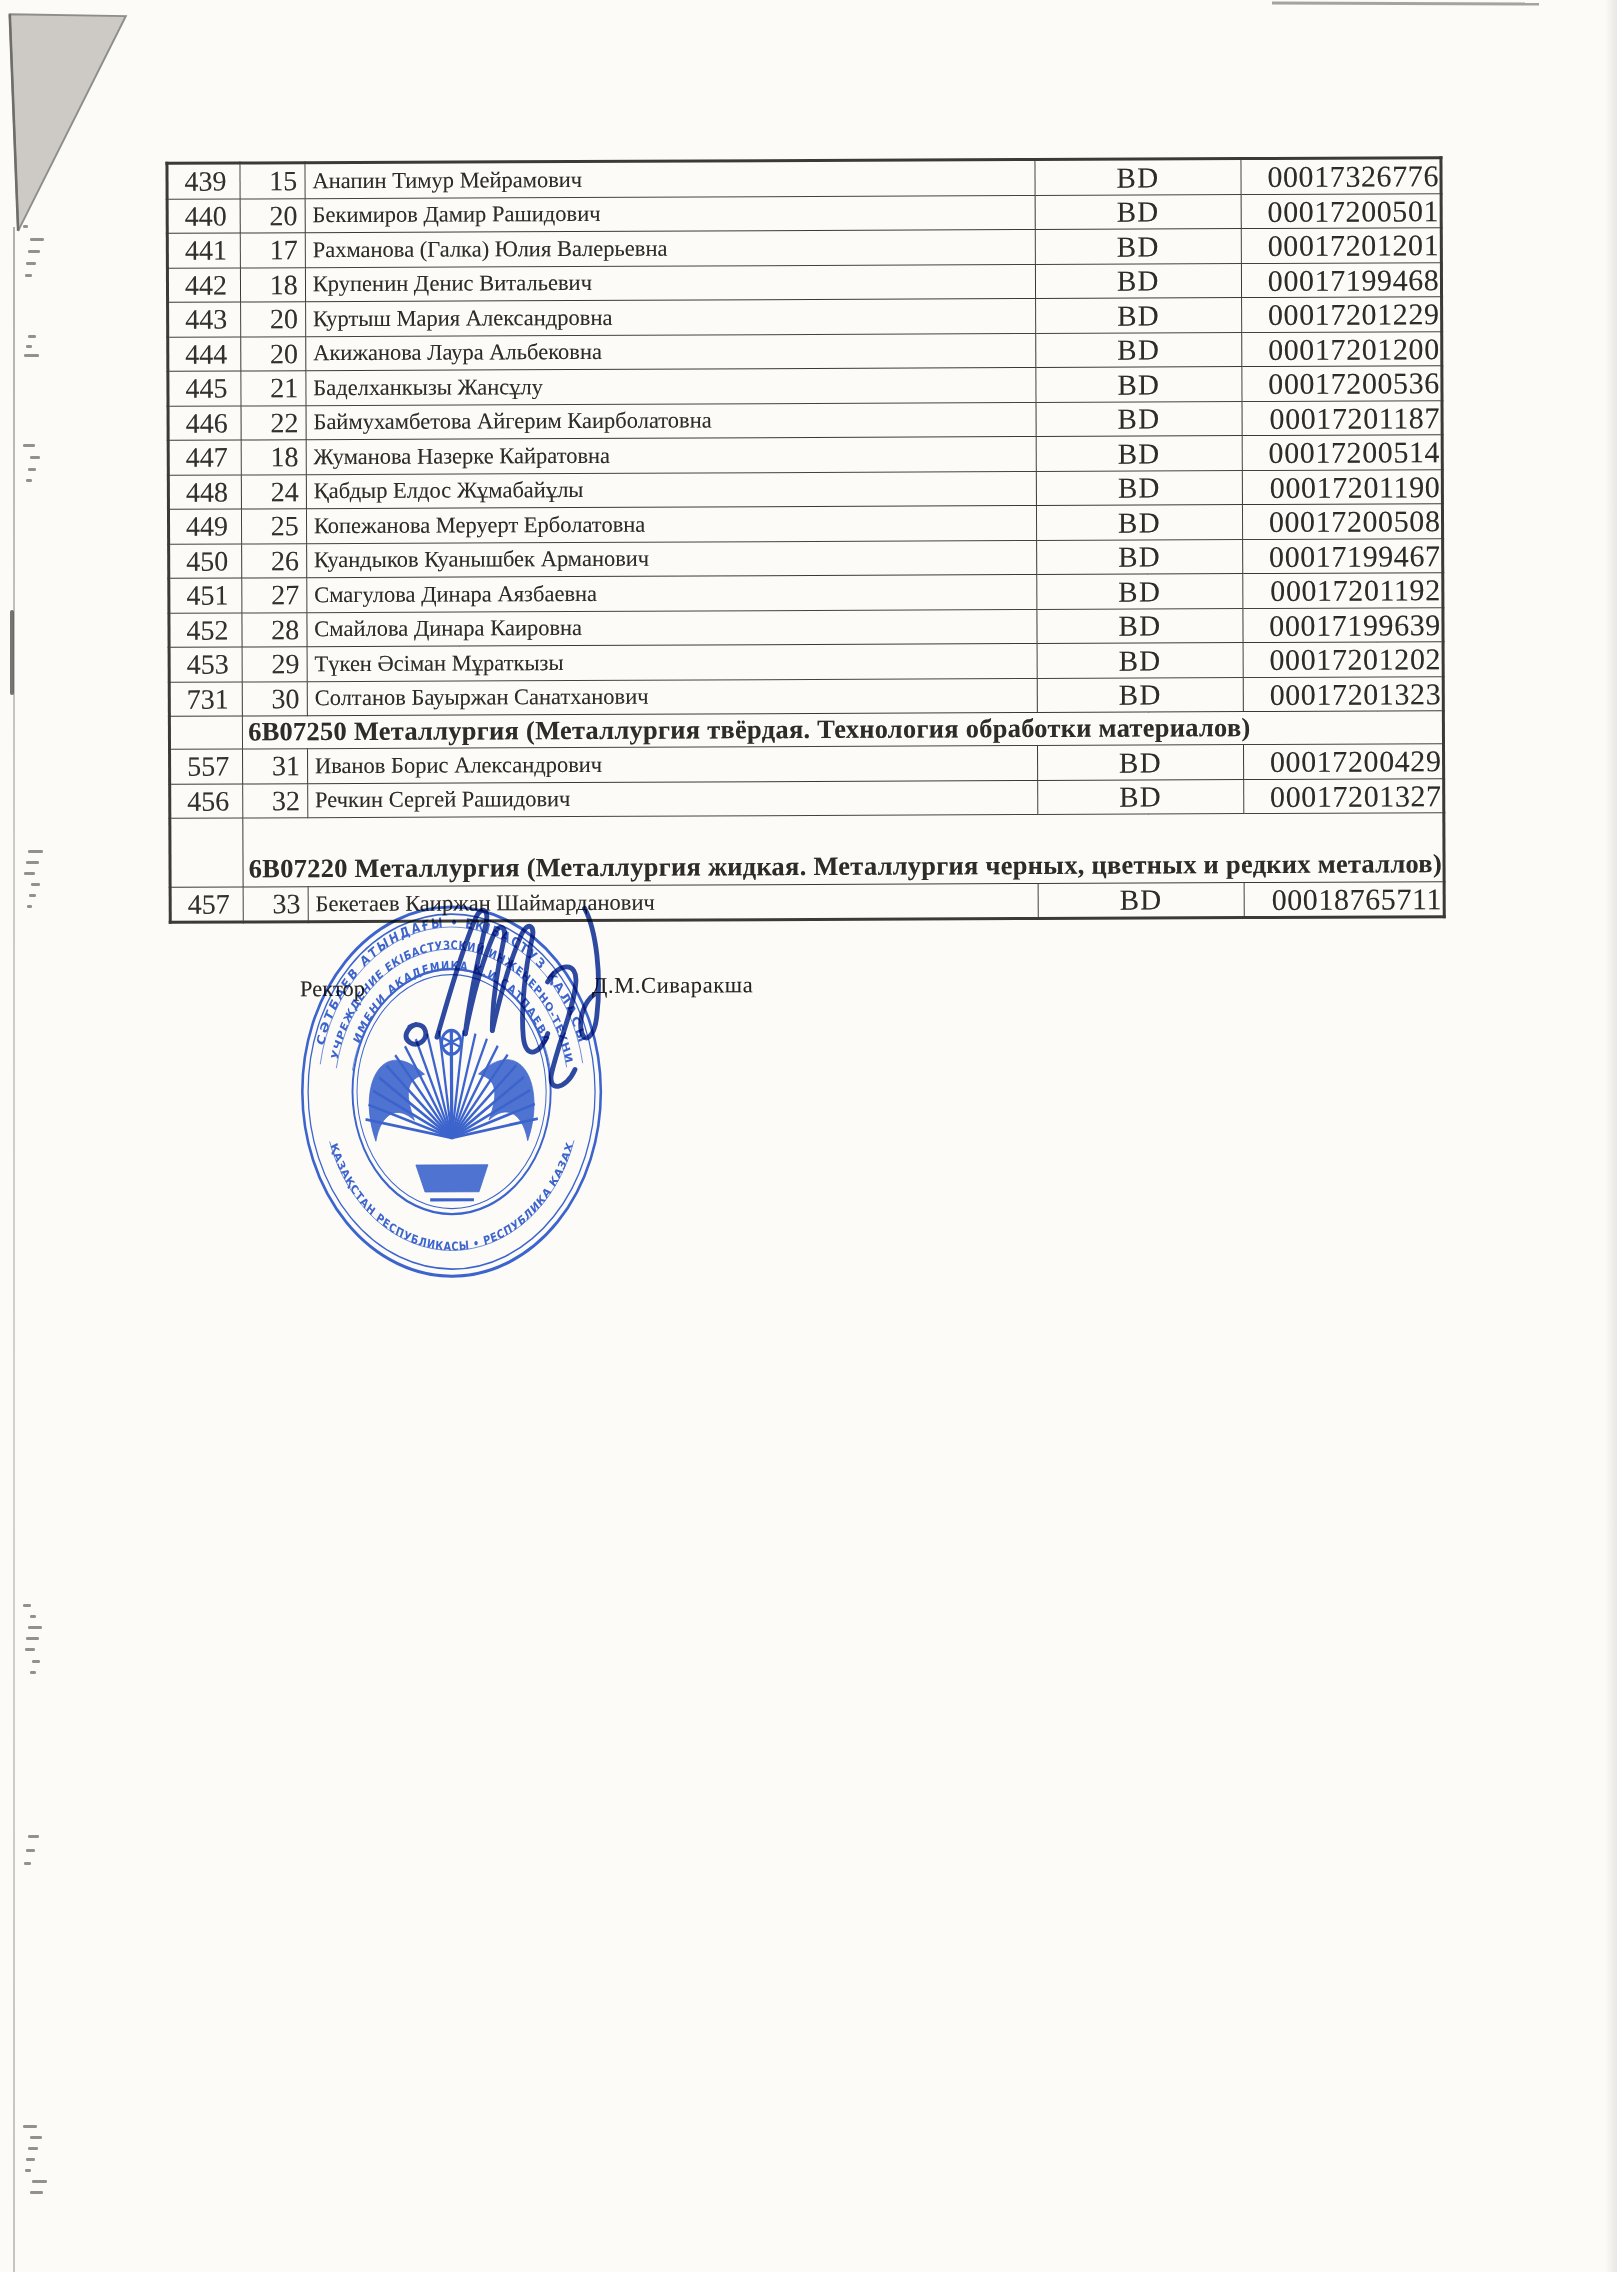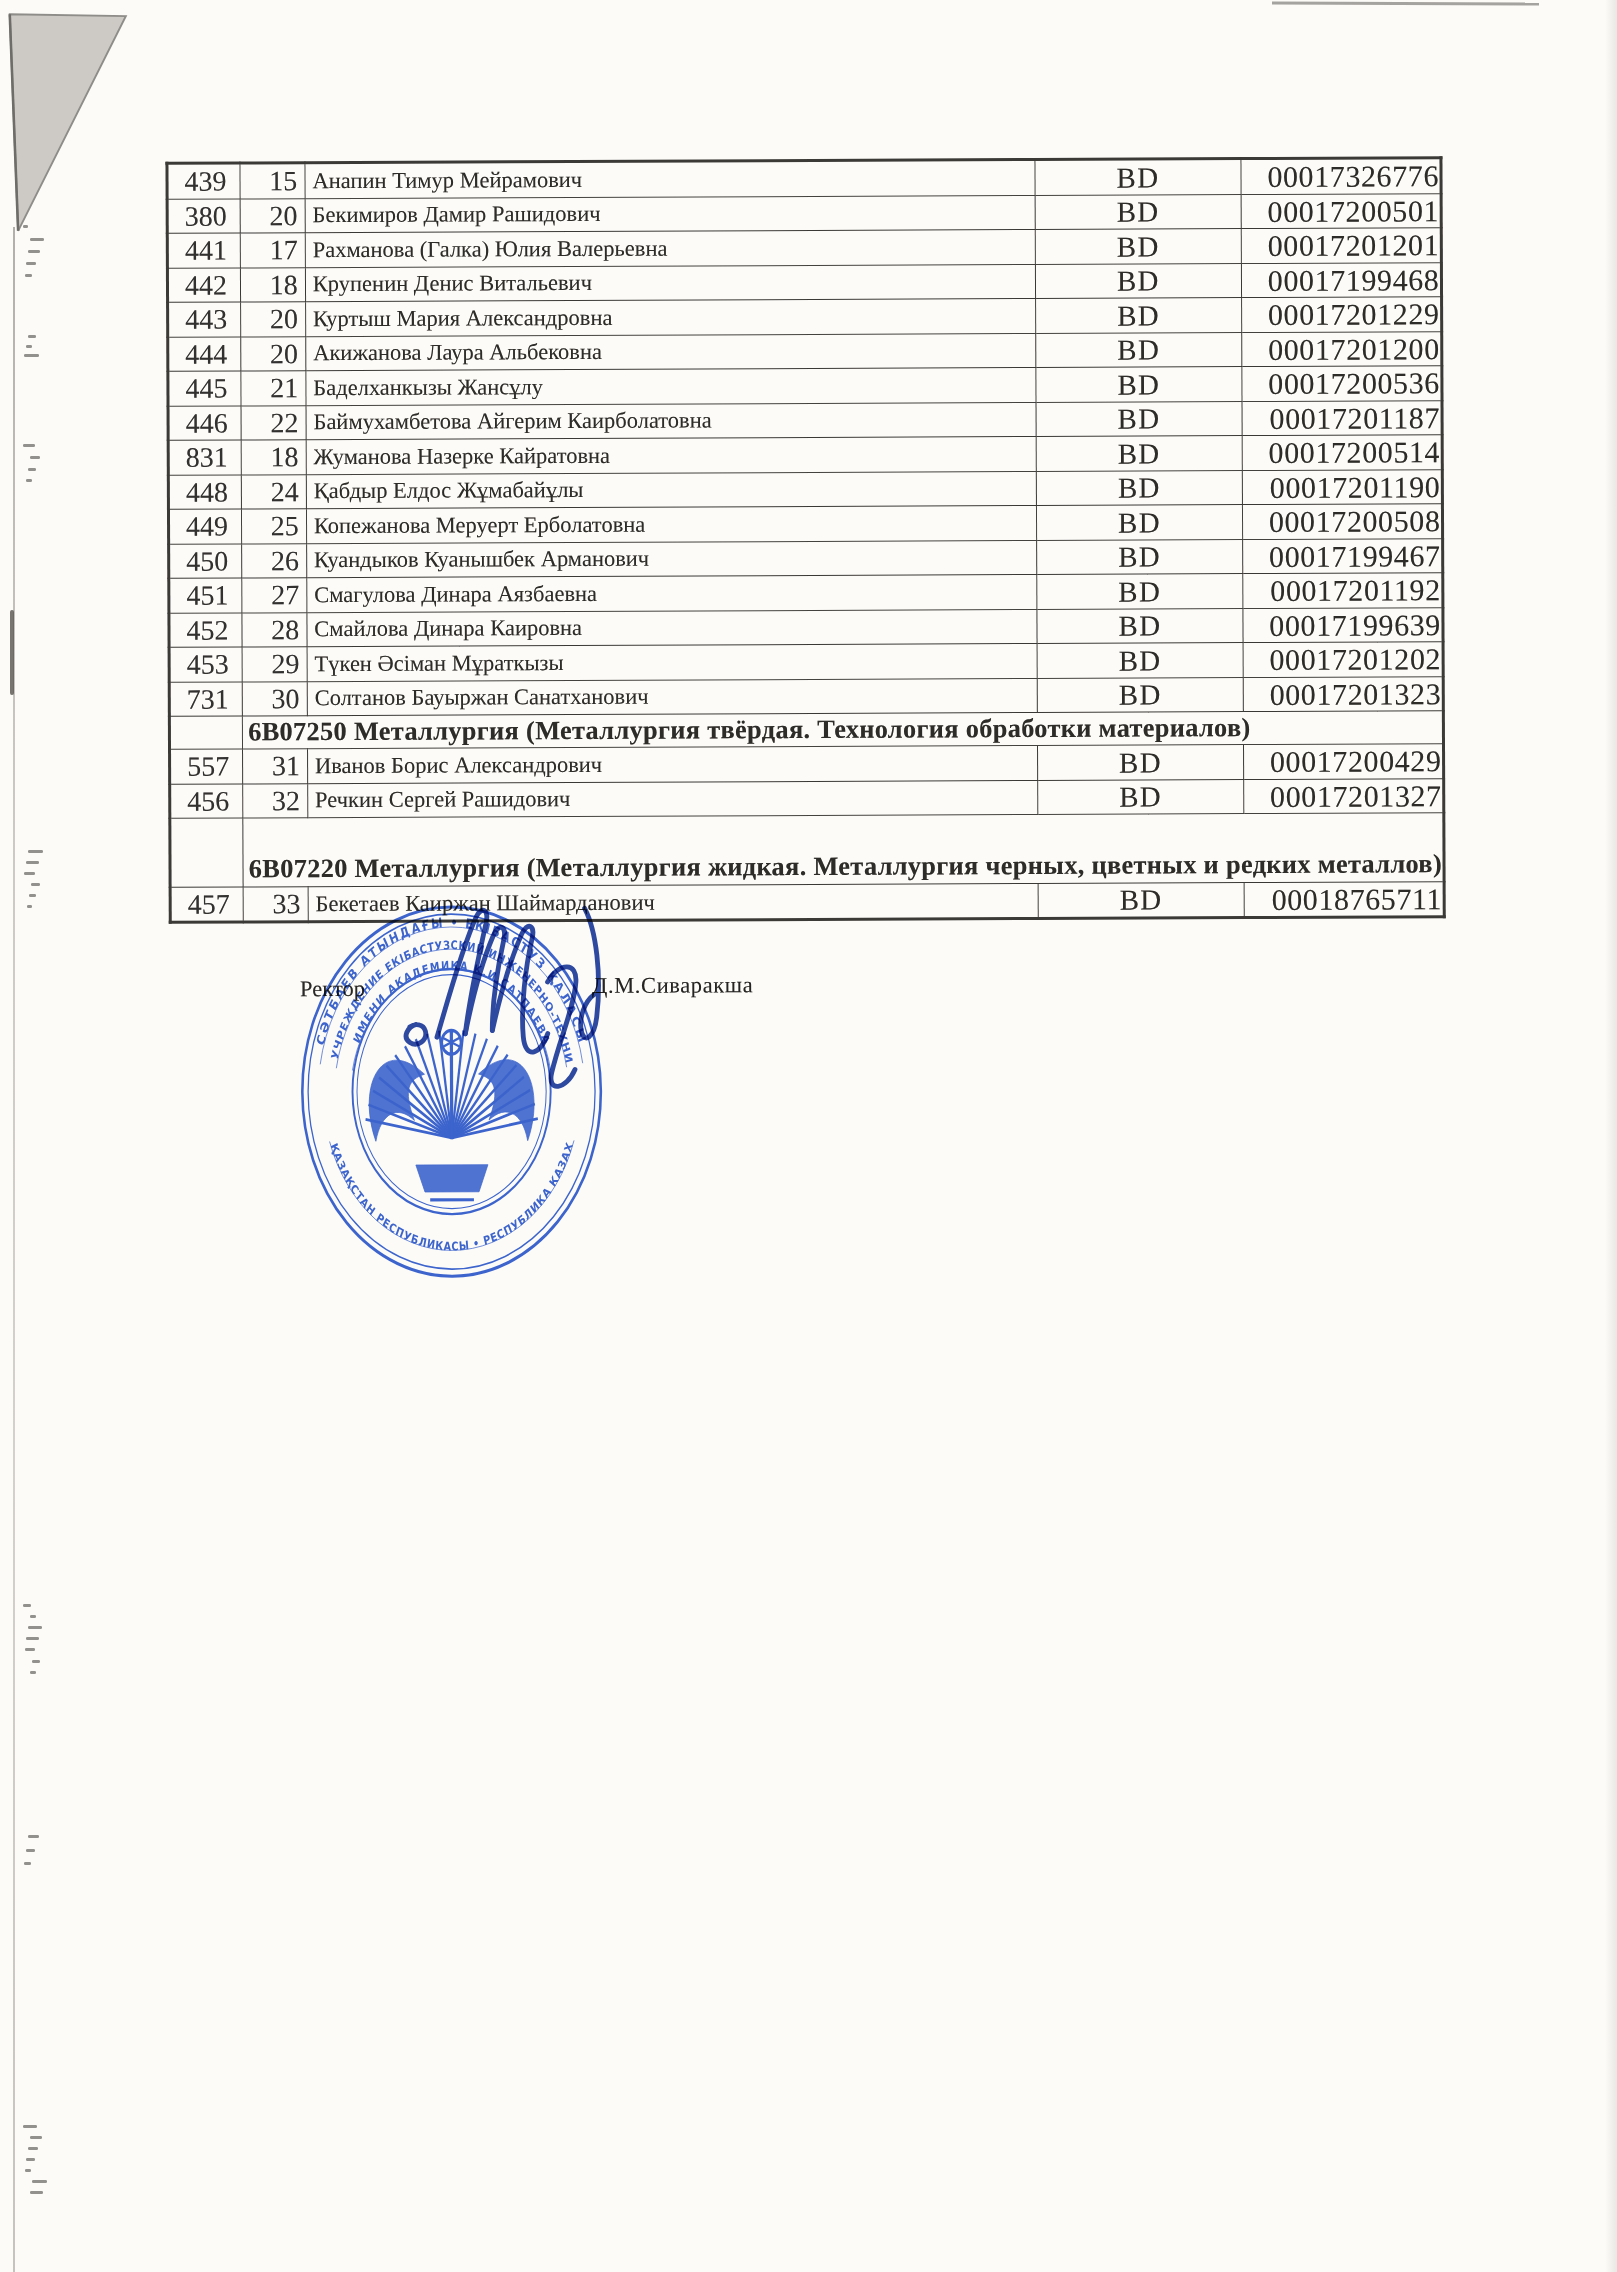--- a/index.html
+++ b/index.html
@@ -115,21 +115,21 @@
         </colgroup>
       <tbody>
           <tr>
             <td class="c-no">439</td>
             <td class="c-seq">15</td>
             <td class="c-name">Анапин Тимур Мейрамович</td>
             <td class="c-type">BD</td>
             <td class="c-id">00017326776</td>
           </tr>
           <tr>
-            <td class="c-no">380</td>
+            <td class="c-no">440</td>
             <td class="c-seq">20</td>
             <td class="c-name">Бекимиров Дамир Рашидович</td>
             <td class="c-type">BD</td>
             <td class="c-id">00017200501</td>
           </tr>
           <tr>
             <td class="c-no">441</td>
             <td class="c-seq">17</td>
             <td class="c-name">Рахманова (Галка) Юлия Валерьевна</td>
             <td class="c-type">BD</td>
@@ -164,21 +164,21 @@
             <td class="c-id">00017200536</td>
           </tr>
           <tr>
             <td class="c-no">446</td>
             <td class="c-seq">22</td>
             <td class="c-name">Баймухамбетова Айгерим Каирболатовна</td>
             <td class="c-type">BD</td>
             <td class="c-id">00017201187</td>
           </tr>
           <tr>
-            <td class="c-no">831</td>
+            <td class="c-no">447</td>
             <td class="c-seq">18</td>
             <td class="c-name">Жуманова Назерке Кайратовна</td>
             <td class="c-type">BD</td>
             <td class="c-id">00017200514</td>
           </tr>
           <tr>
             <td class="c-no">448</td>
             <td class="c-seq">24</td>
             <td class="c-name">Қабдыр Елдос Жұмабайұлы</td>
             <td class="c-type">BD</td>

